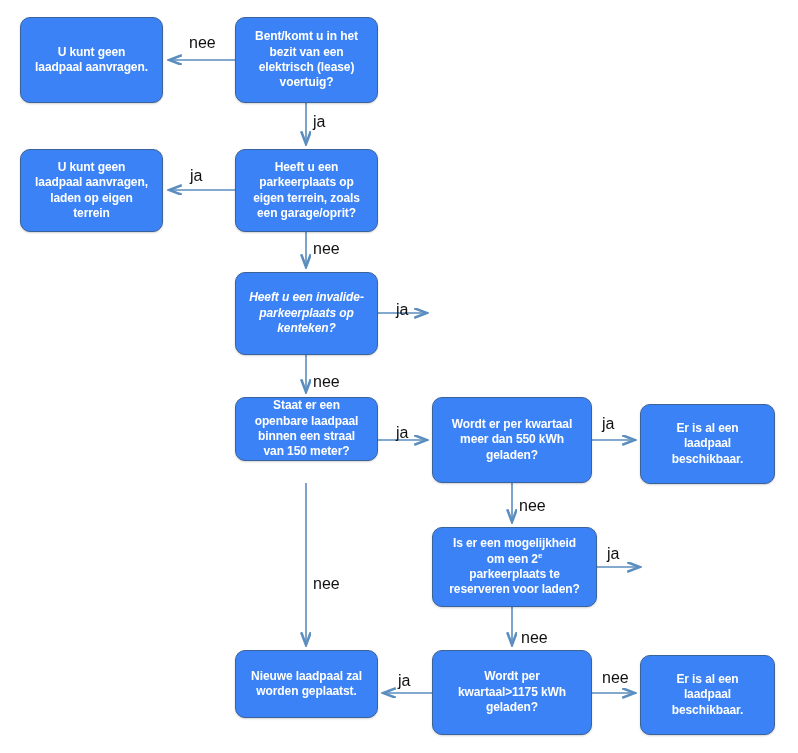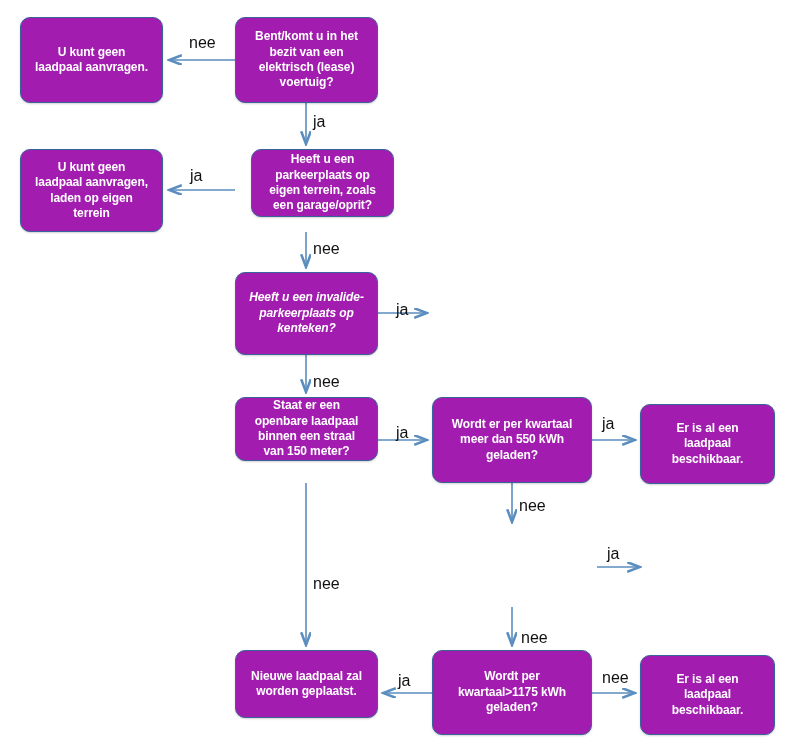--- a/index.html
+++ b/index.html
@@ -14,21 +14,21 @@
   #canvas {
     position: relative;
     width: 798px;
     height: 753px;
     background: #ffffff;
     overflow: hidden;
   }
   .node {
     position: absolute;
     box-sizing: border-box;
-    background: #a21caf;
+    background: #3b82f6;
     border: 1px solid #3a639a;
     border-radius: 10px;
     color: #ffffff;
     display: flex;
     align-items: center;
     justify-content: center;
     text-align: center;
     line-height: 1.28;
     font-size: 12px;
     font-weight: bold;
@@ -116,21 +116,21 @@
 bezit van een
 elektrisch (lease)
 voertuig?</span>
   </div>
 
   <div class="node" style="left:20px; top:17px; width:143px; height:86px;">
     <span class="label">U kunt geen
 laadpaal aanvragen.</span>
   </div>
 
-  <div class="node" style="left:235px; top:149px; width:143px; height:68px;margin-left:16px;">
+  <div class="node" style="left:235px; top:149px; width:143px; height:83px;">
     <span class="label">Heeft u een
 parkeerplaats op
 eigen terrein, zoals
 een garage/oprit?</span>
   </div>
 
   <div class="node" style="left:20px; top:149px; width:143px; height:83px;">
     <span class="label">U kunt geen
 laadpaal aanvragen,
 laden op eigen
@@ -156,20 +156,23 @@
 meer dan 550 kWh
 geladen?</span>
   </div>
 
   <div class="node" style="left:640px; top:404px; width:135px; height:80px;">
     <span class="label">Er is al een
 laadpaal
 beschikbaar.</span>
   </div>
 
+  <div class="node" style="left:432px; top:527px; width:165px; height:80px;">
+    <span class="label">Is er een mogelijkheid<br>om een 2<sup>e</sup><br>parkeerplaats te<br>reserveren voor laden?</span>
+  </div>
 
 
   <div class="node" style="left:235px; top:650px; width:143px; height:68px;">
     <span class="label">Nieuwe laadpaal zal
 worden geplaatst.</span>
   </div>
 
   <div class="node" style="left:432px; top:650px; width:160px; height:85px;">
     <span class="label">Wordt per
 kwartaal&gt;1175 kWh

